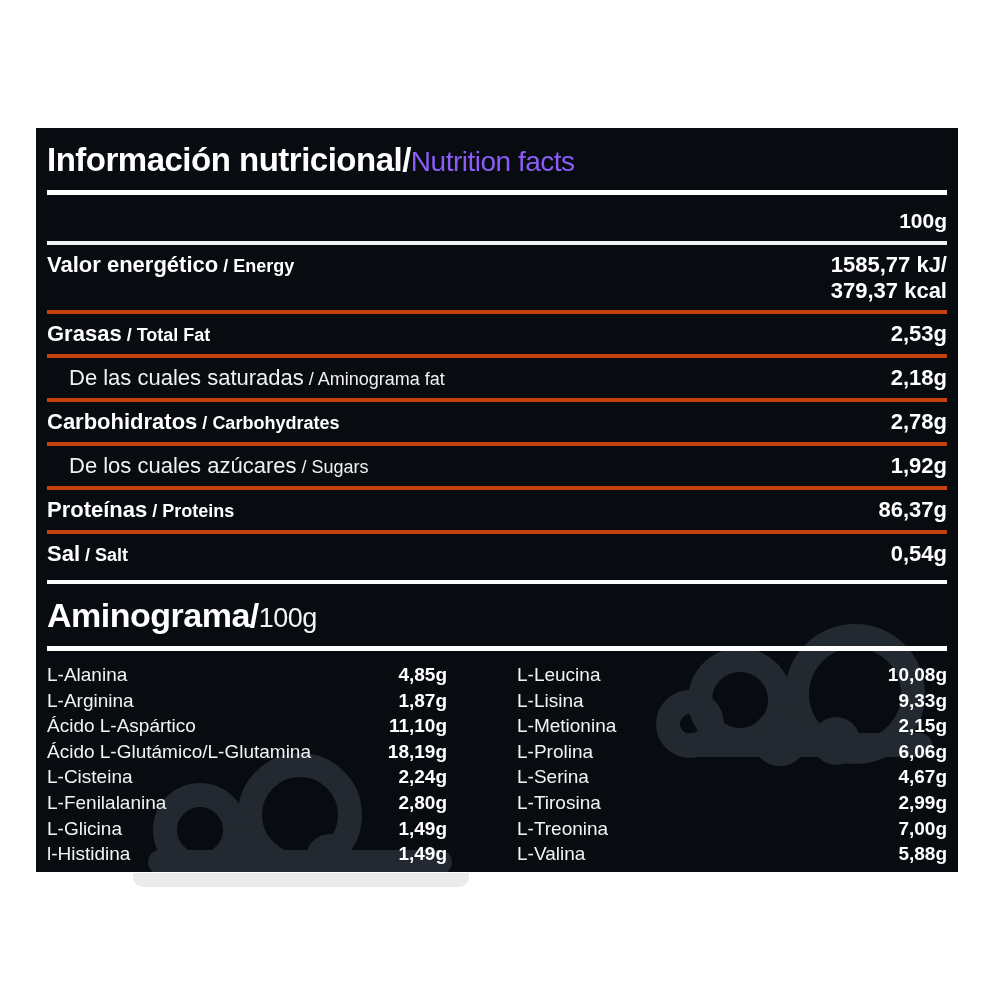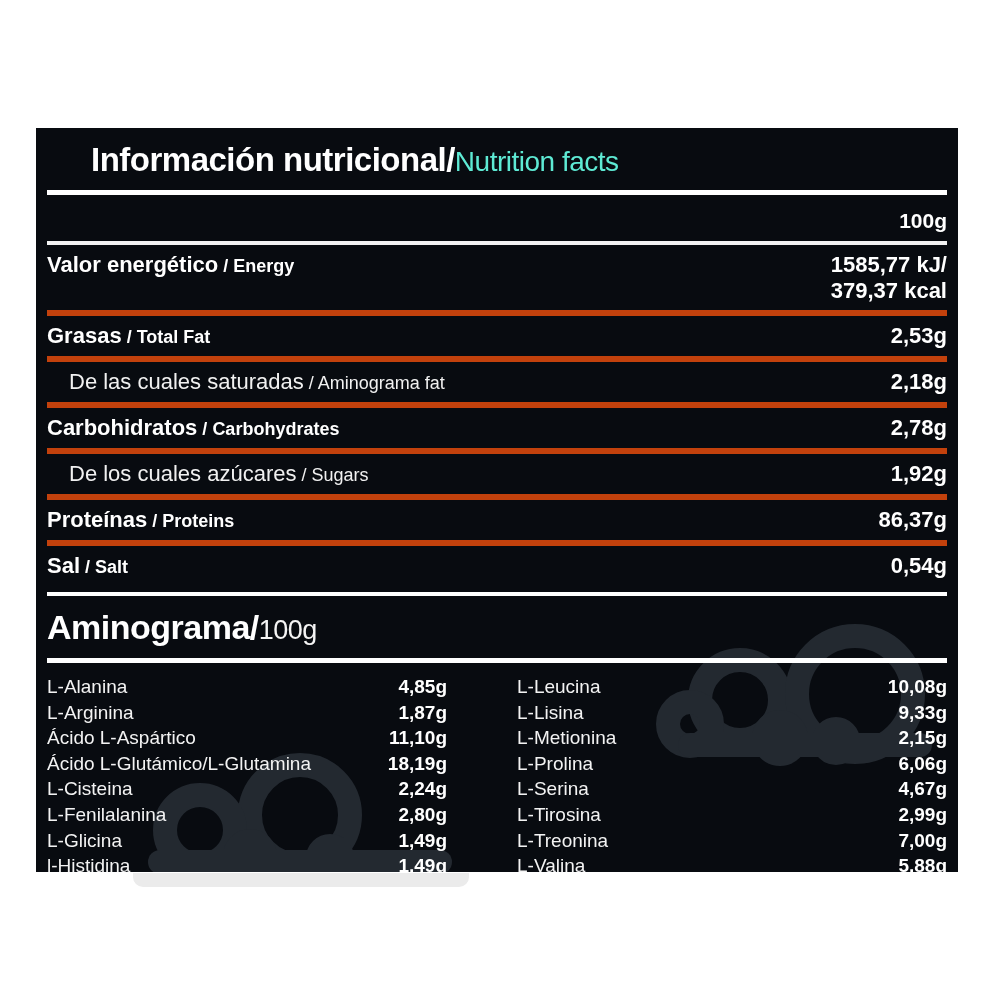--- a/index.html
+++ b/index.html
@@ -10,34 +10,34 @@
   }
   .label-panel{
     position:absolute;left:36px;top:128px;width:922px;height:744px;
     background:#080b10;color:#ffffff;box-sizing:border-box;
     padding:10px 11px 0 11px;overflow:hidden;
   }
   .wm{position:absolute;pointer-events:none;}
   .content{position:relative;z-index:2;}
   
   .main-title{letter-spacing:-0.5px;line-height:40px;margin-top:2px;}
-  .main-title .t-bold{font-size:33px;font-weight:700;margin-left:44px;}
-  .main-title .t-light{font-size:28px;font-weight:400;color:#5eead4;}
+  .main-title .t-bold{font-size:33px;font-weight:700;}
+  .main-title .t-light{font-size:28px;font-weight:400;color:#8b5cf6;}
   .rule-thick{height:5px;background:#ffffff;margin-top:4px;}
   .rule-mid{height:4px;background:#f2f2f2;}
   
   .serving-row{display:flex;justify-content:flex-end;padding:14px 0 8px 0;}
   .serving-row .serving{font-size:21px;font-weight:700;}
   
   .n-rows{margin-top:0;}
   .n-row{
     display:flex;justify-content:space-between;align-items:flex-start;
     padding:7px 0 6px 0;line-height:26px;
   }
-  .n-row + .n-row{border-top:6px solid #c2410c;}
+  .n-row + .n-row{border-top:4px solid #c2410c;}
   .n-label{font-size:22px;font-weight:700;}
   .n-label .en{font-size:18px;}
   .n-row.sub .n-label{font-weight:400;padding-left:22px;color:#f1f1f1;}
   .n-value{font-size:22px;font-weight:700;text-align:left;white-space:pre-line;}
   
   .section-rule{height:4px;background:#ffffff;margin-top:6px;}
   .amino-title{margin-top:10px;line-height:42px;letter-spacing:-0.5px;}
   .amino-title .t-bold{font-size:34px;font-weight:700;}
   .amino-title .t-light{font-size:27px;font-weight:400;color:#f4f4f4;}
   .rule-amino{height:5px;background:#ffffff;margin-top:3px;}

